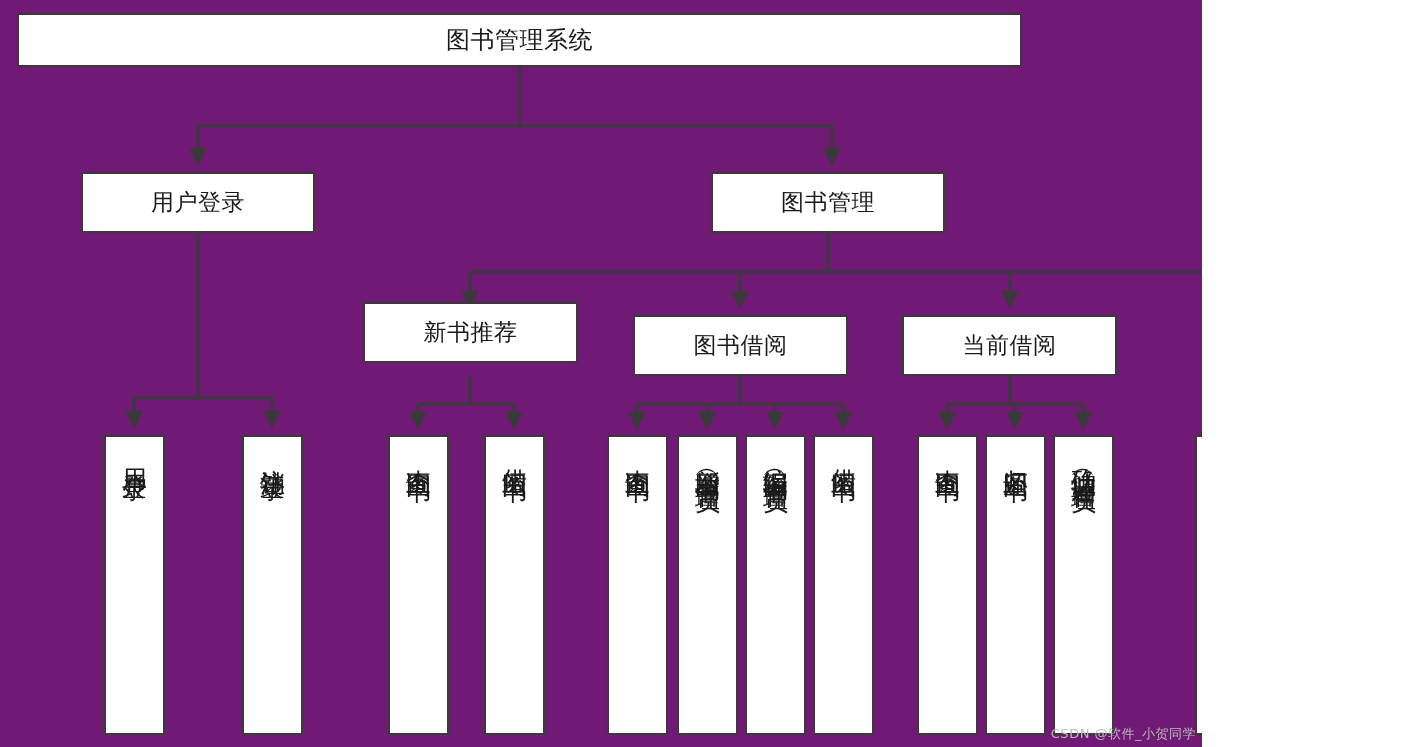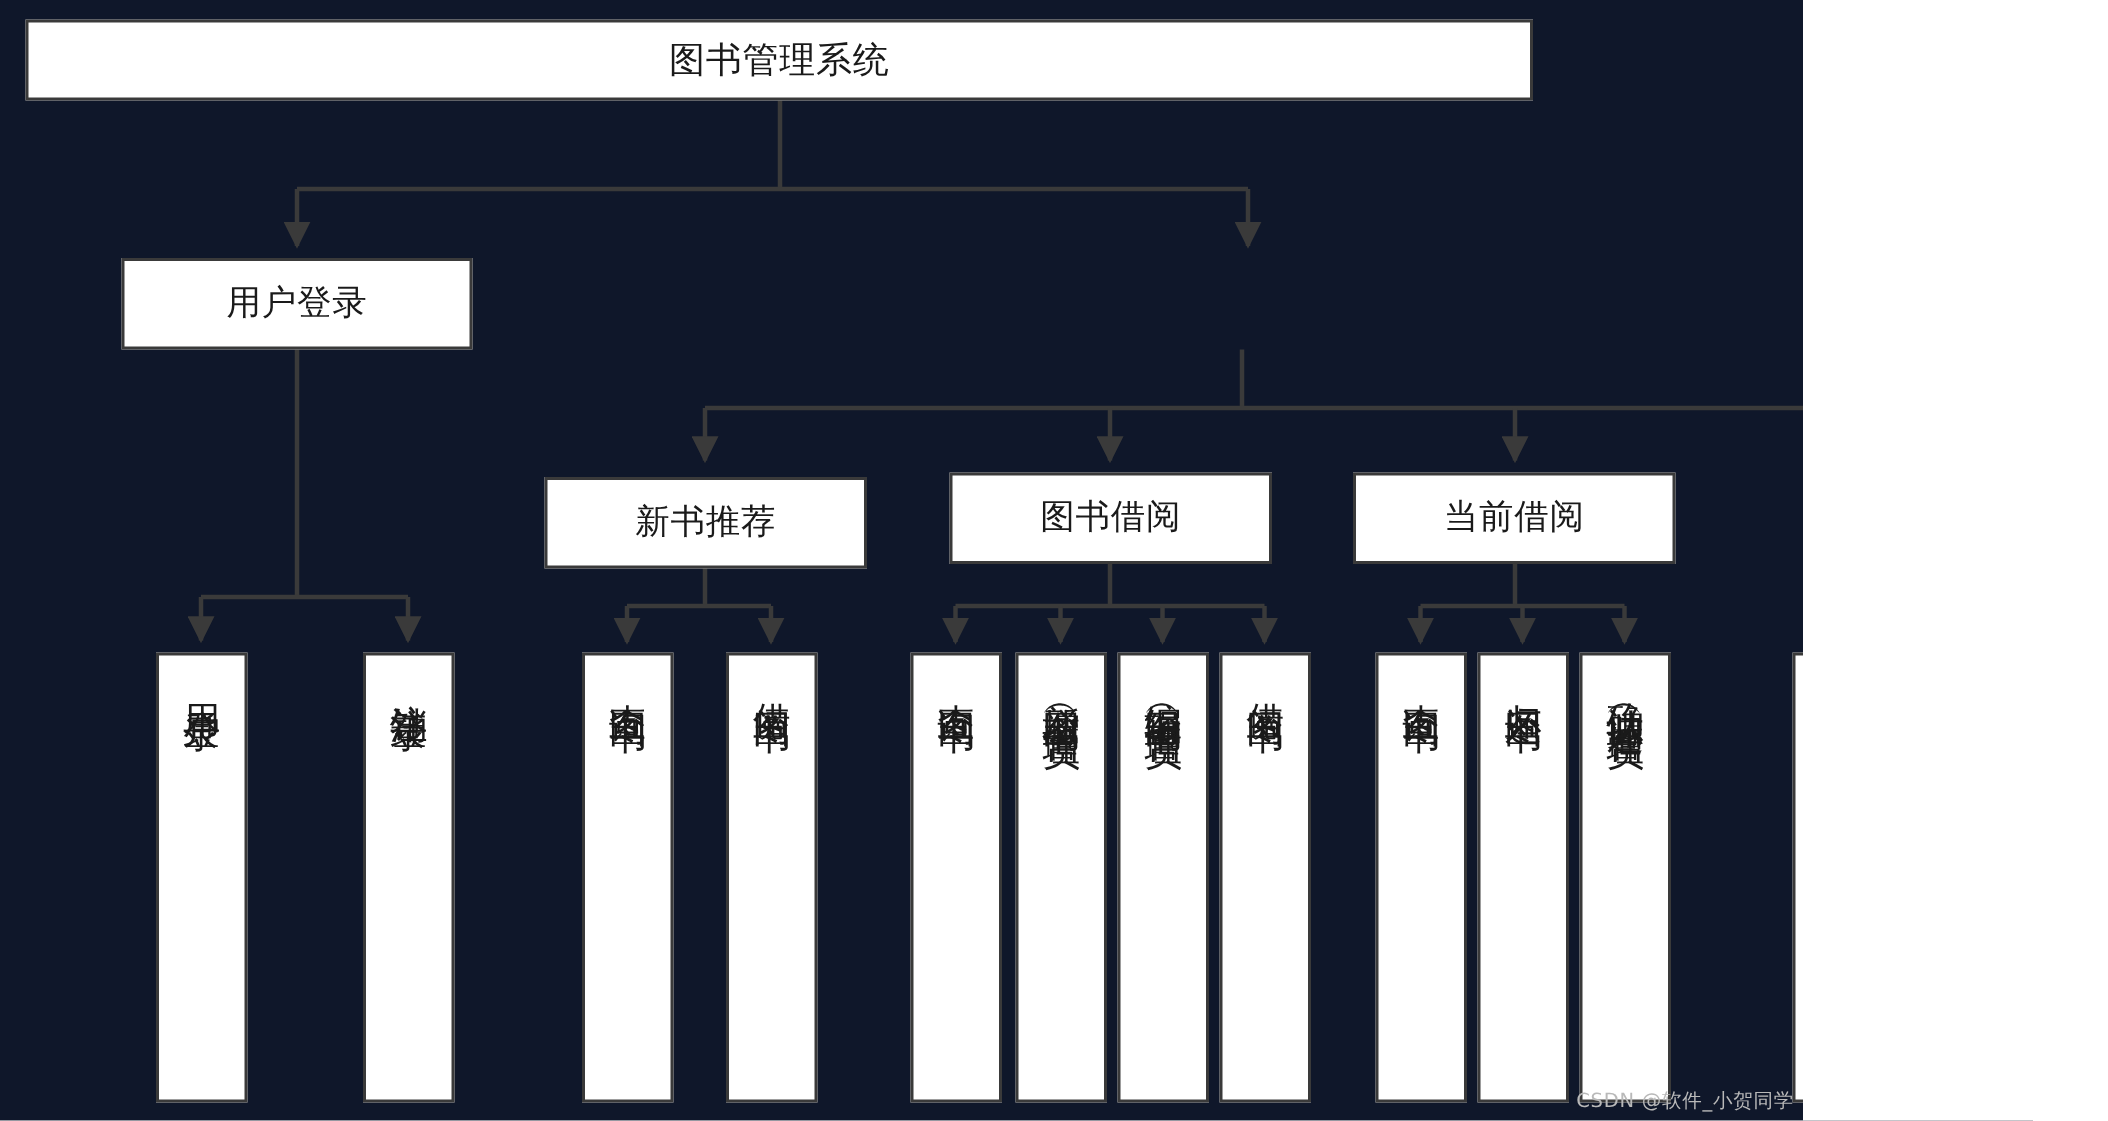--- a/index.html
+++ b/index.html
@@ -7,21 +7,21 @@
     padding: 0;
     background: #ffffff;
   }
   body {
     font-family: "DejaVu Sans", "Liberation Sans", sans-serif;
   }
   #canvas {
     position: relative;
     width: 1202px;
     height: 747px;
-    background: #0f172a;
+    background: #701a75;
     overflow: hidden;
   }
   svg.edges {
     position: absolute;
     left: 0;
     top: 0;
     width: 1405px;
     height: 747px;
   }
   .node {
@@ -121,22 +121,25 @@
     </g>
   </svg>
 
   <div class="node horizontal root" style="left:17px; top:13px; width:1005px; height:54px;">
     <span class="node-label">图书管理系统</span>
   </div>
 
   <div class="node horizontal" style="left:81px; top:172px; width:234px; height:61px;">
     <span class="node-label">用户登录</span>
   </div>
+  <div class="node horizontal" style="left:711px; top:172px; width:234px; height:61px;">
+    <span class="node-label">图书管理</span>
+  </div>
 
-  <div class="node horizontal" style="left:363px; top:318px; width:215px; height:61px;">
+  <div class="node horizontal" style="left:363px; top:302px; width:215px; height:61px;">
     <span class="node-label">新书推荐</span>
   </div>
   <div class="node horizontal" style="left:902px; top:315px; width:215px; height:61px;">
     <span class="node-label">当前借阅</span>
   </div>
   <div class="node horizontal" style="left:633px; top:315px; width:215px; height:61px;">
     <span class="node-label">图书借阅</span>
   </div>
 
   <div class="node vertical" style="left:104px; top:435px; width:61px; height:300px;">

